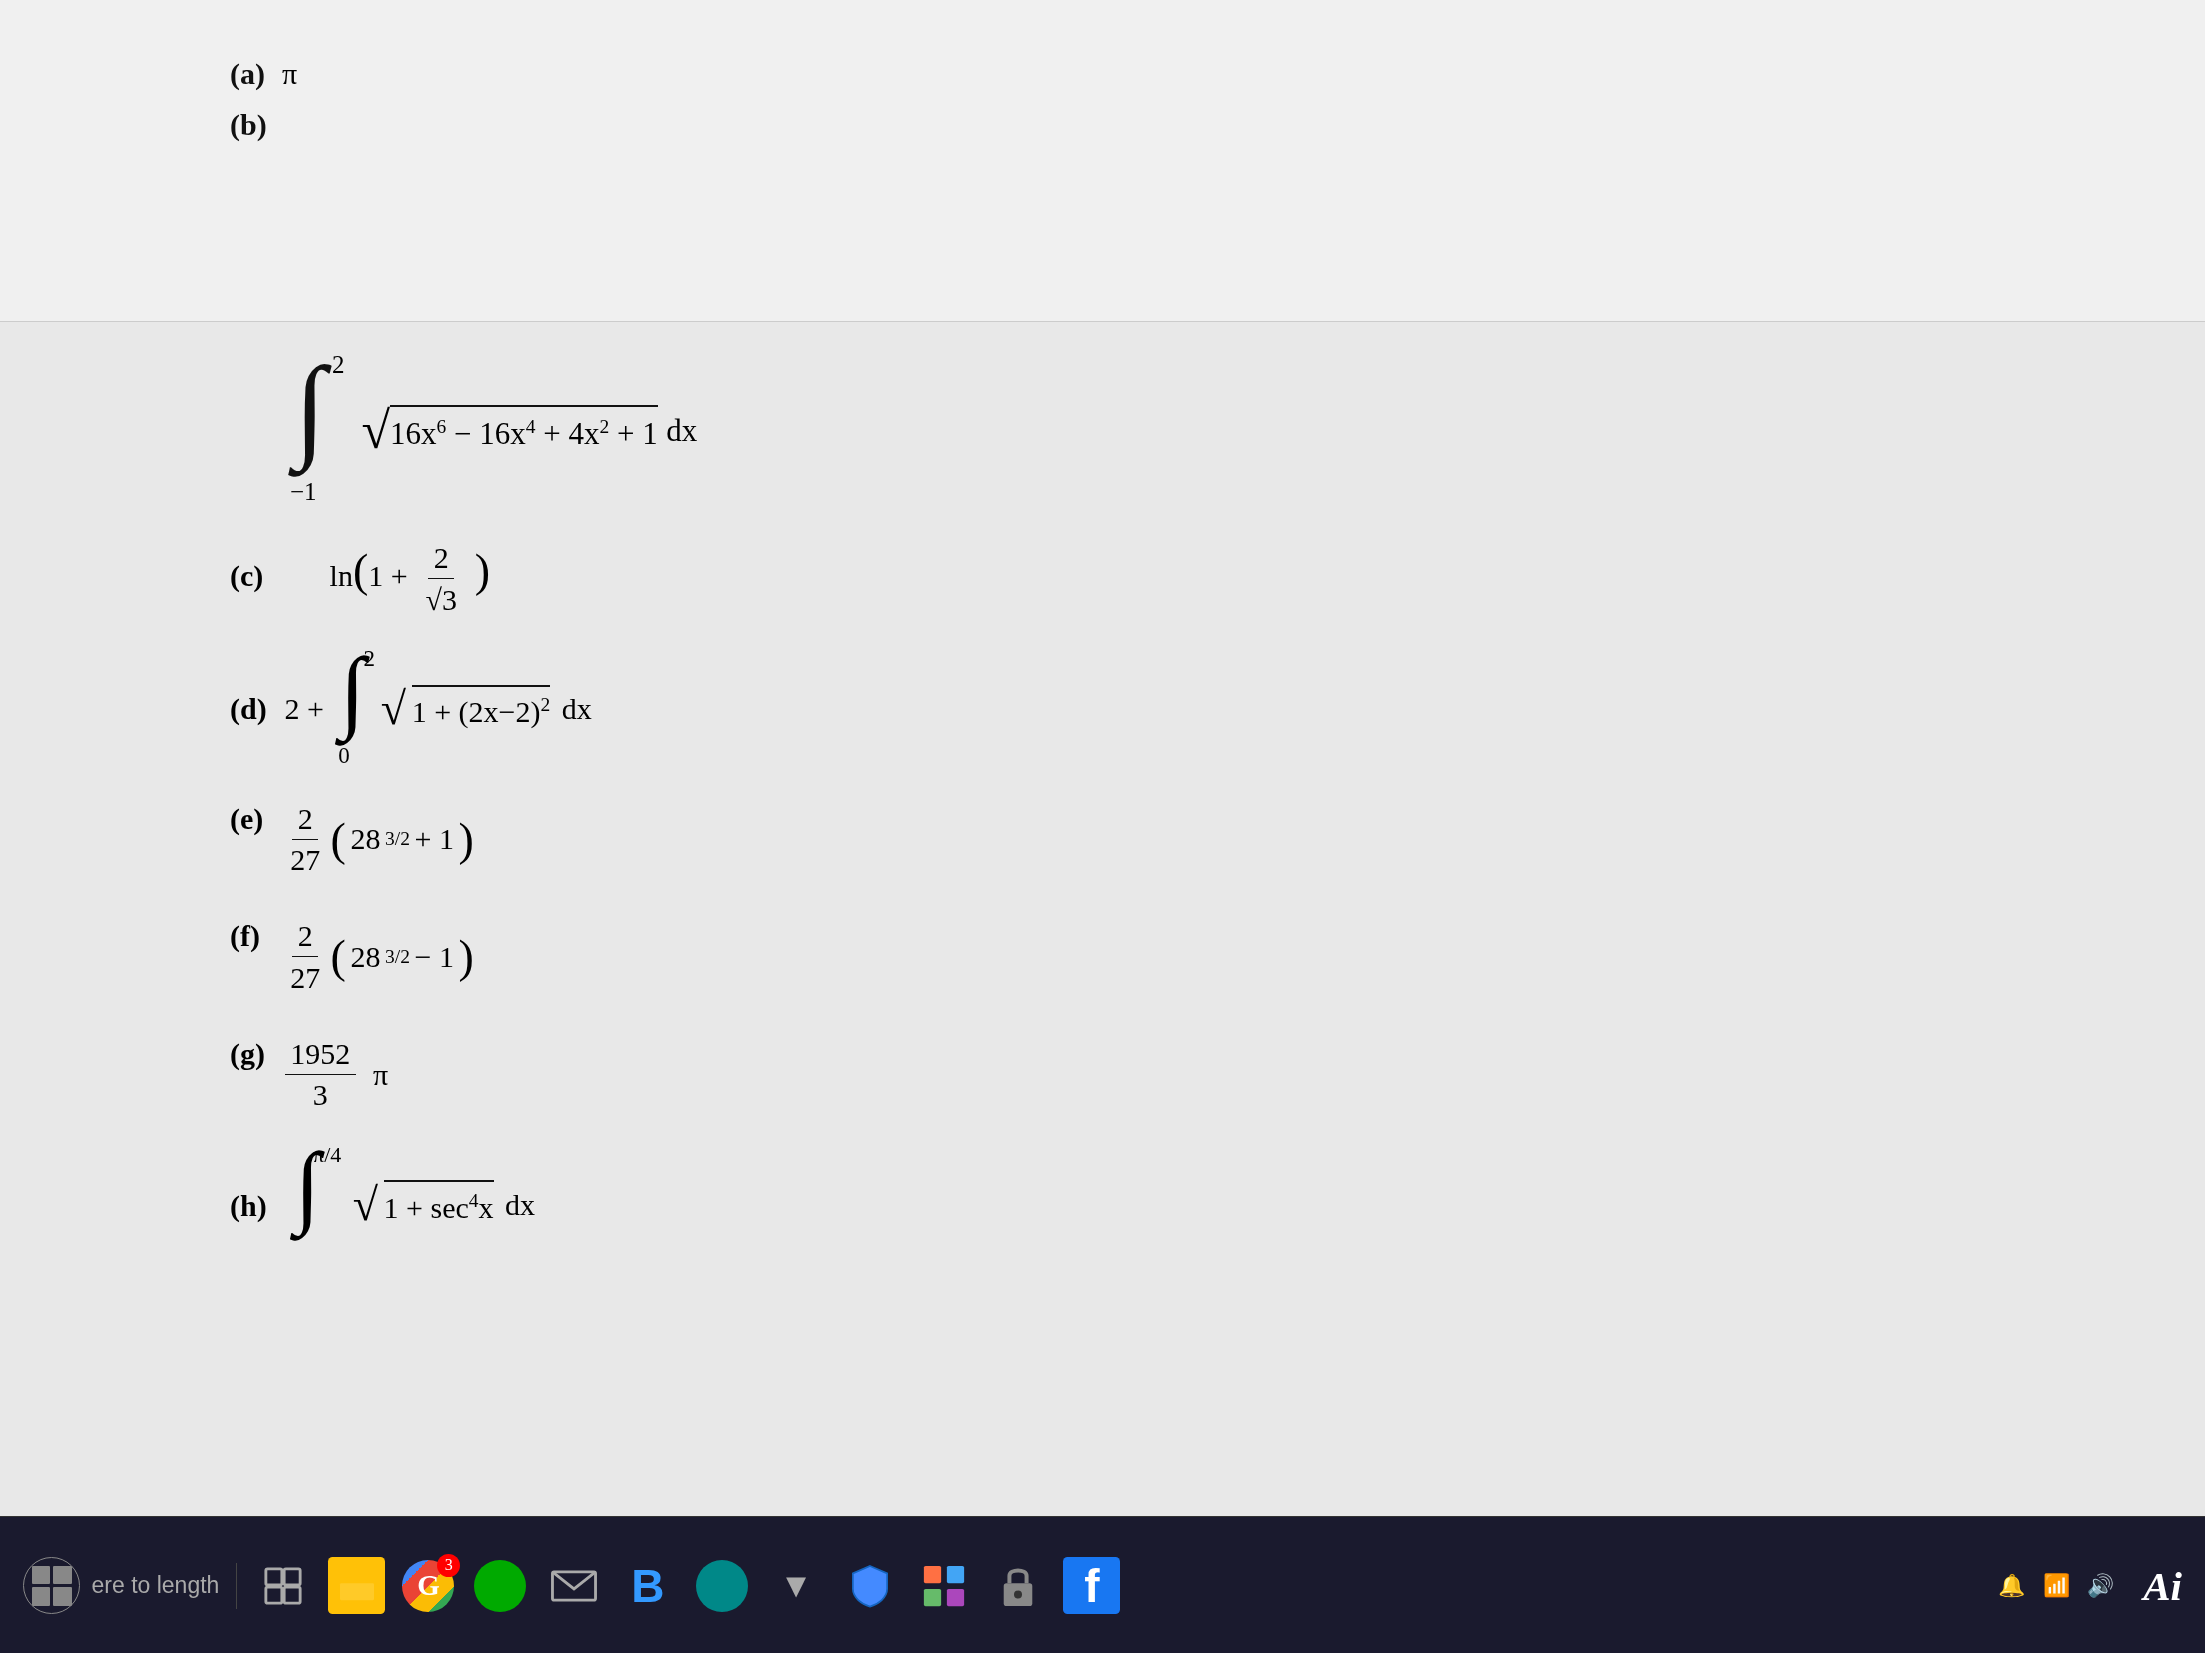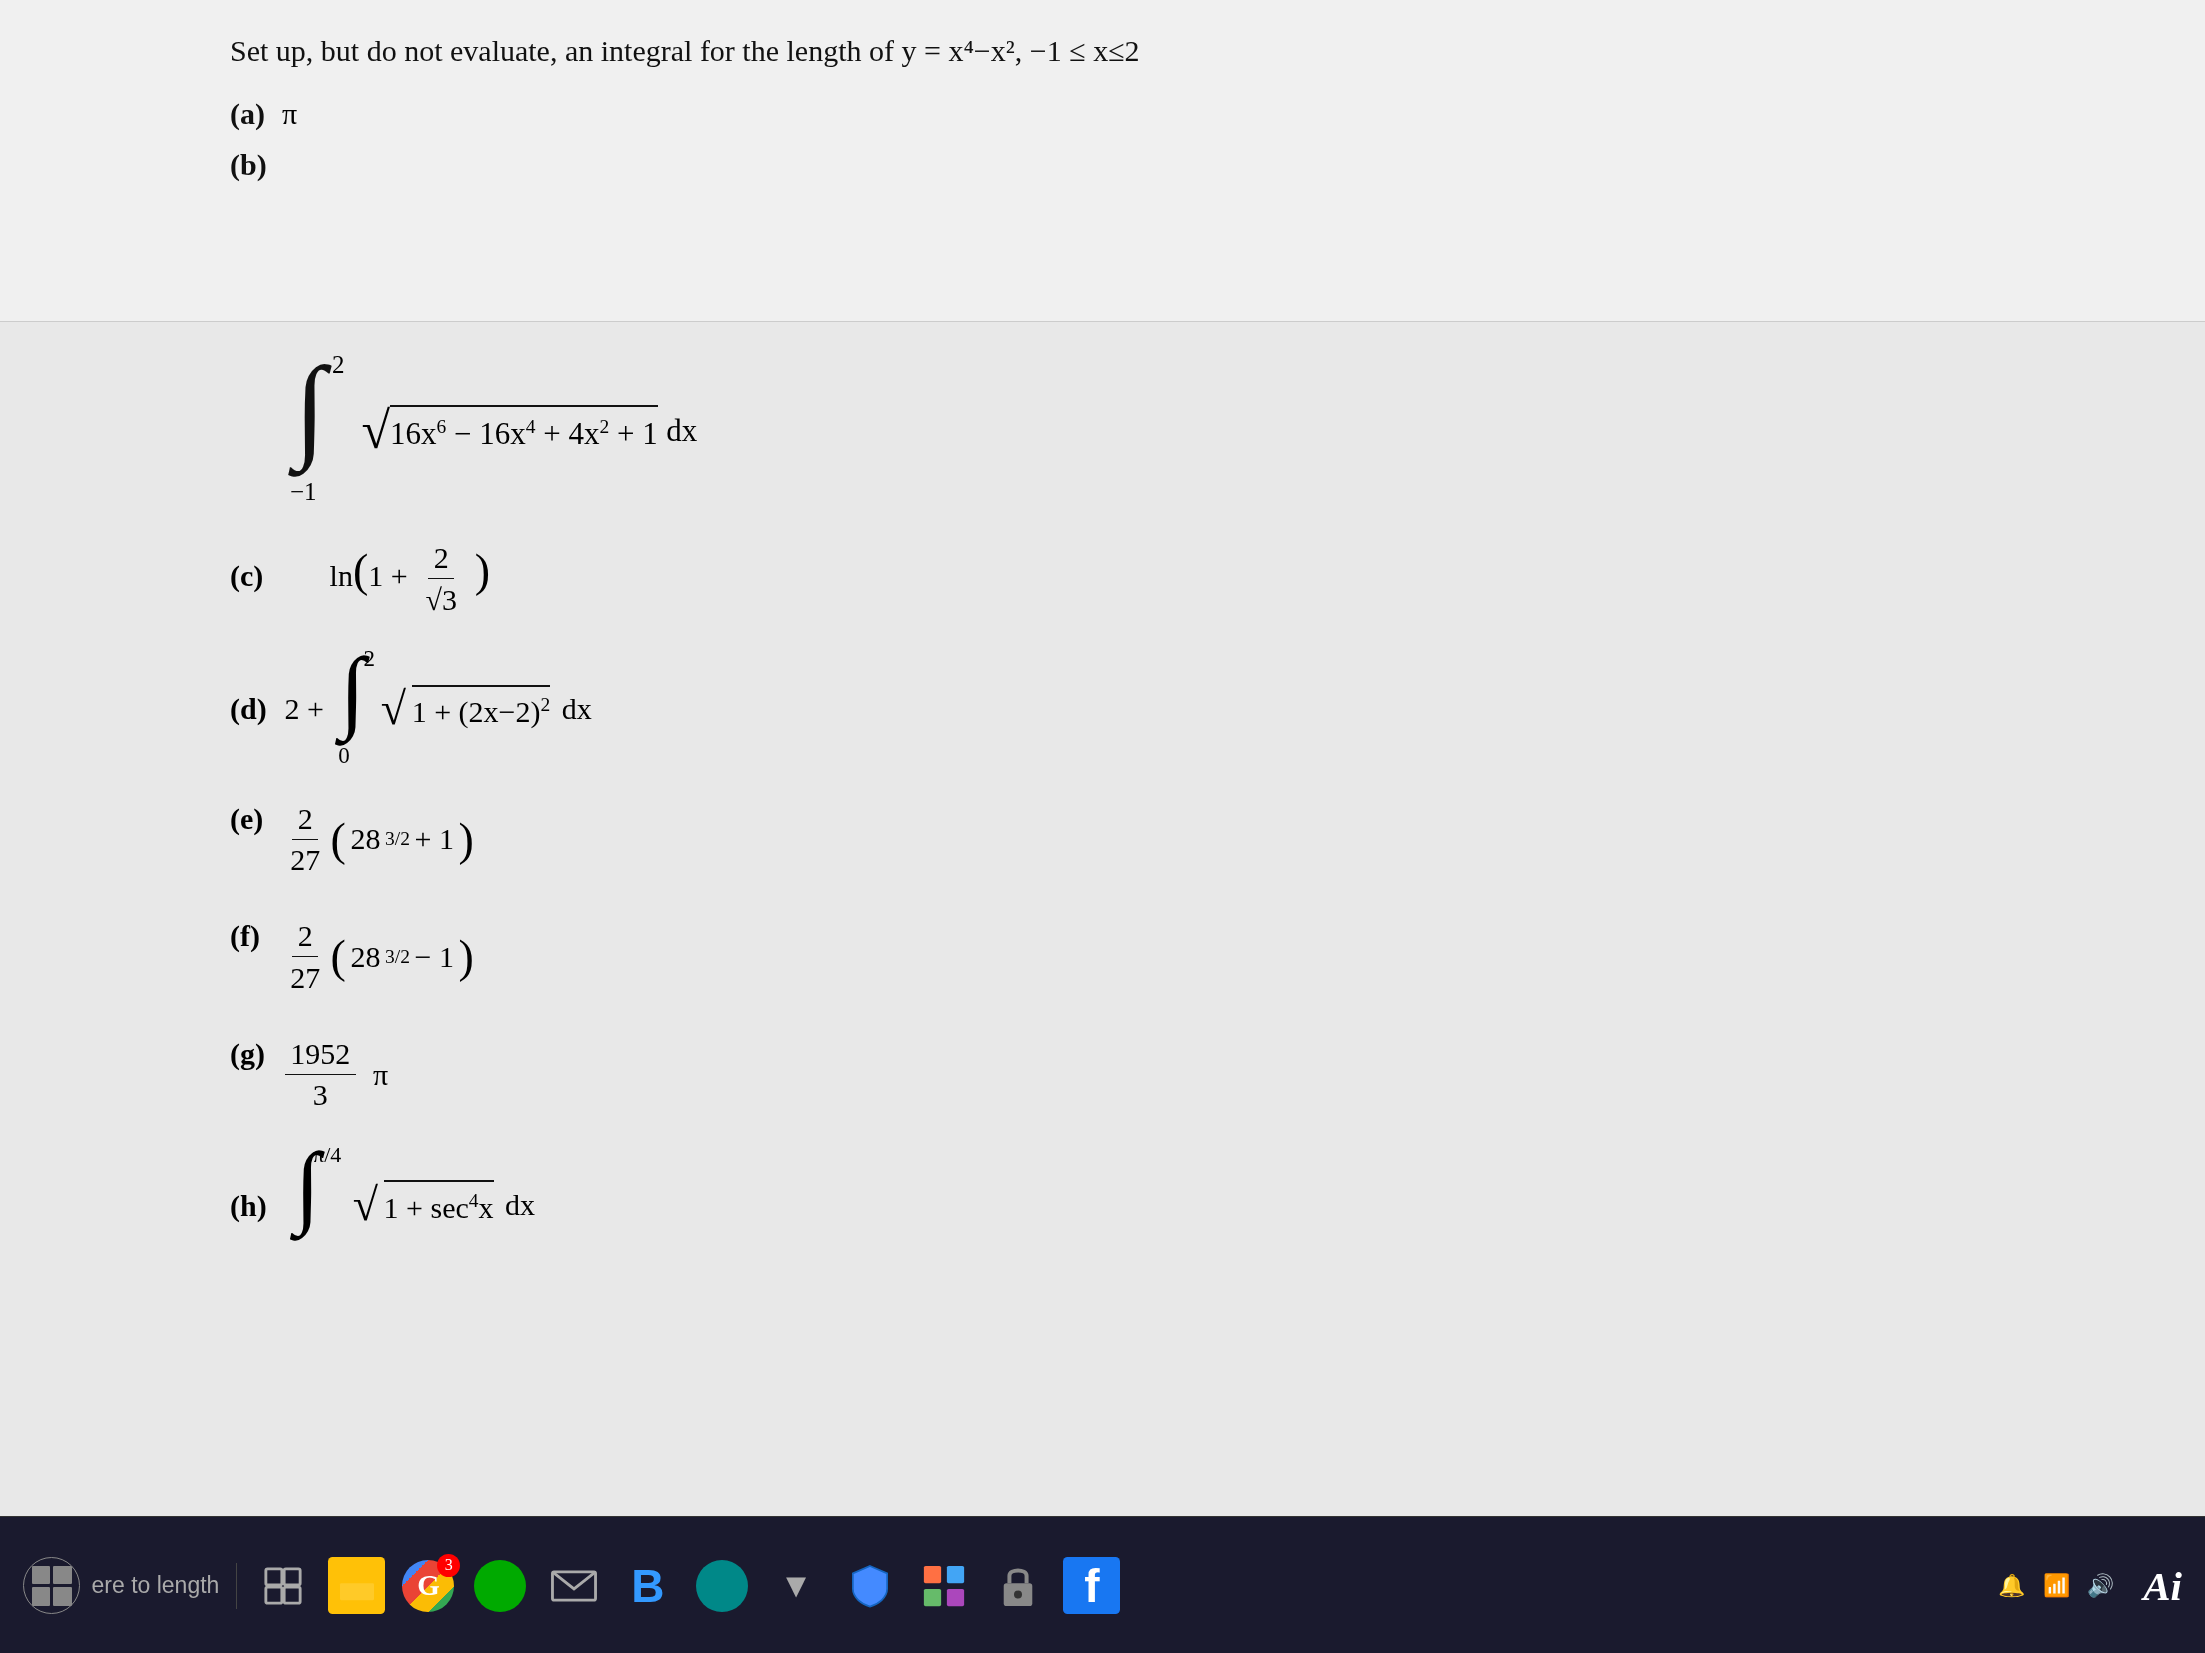--- a/index.html
+++ b/index.html
@@ -258,21 +258,20 @@
       top: -4.6px;
       left: 0; right: 0;
       border-top: 2.3px solid #111;
     }
 
   </style>
 </head>
 <body>
 
 <div class="top-section">
-  <div class="problem-text">Set up, but do not evaluate, an integral for the length of y = x⁴−x², −1 ≤ x≤2</div>
   <div style="display:flex; gap:17px; margin-top:11.5px; align-items:baseline;">
     <span class="sub-item">(a)</span>
     <span style="font-size:30px;">π</span>
   </div>
   <div style="margin-top:17px;">
     <span class="sub-item">(b)</span>
   </div>
 </div>
 
 <div class="main-section">

